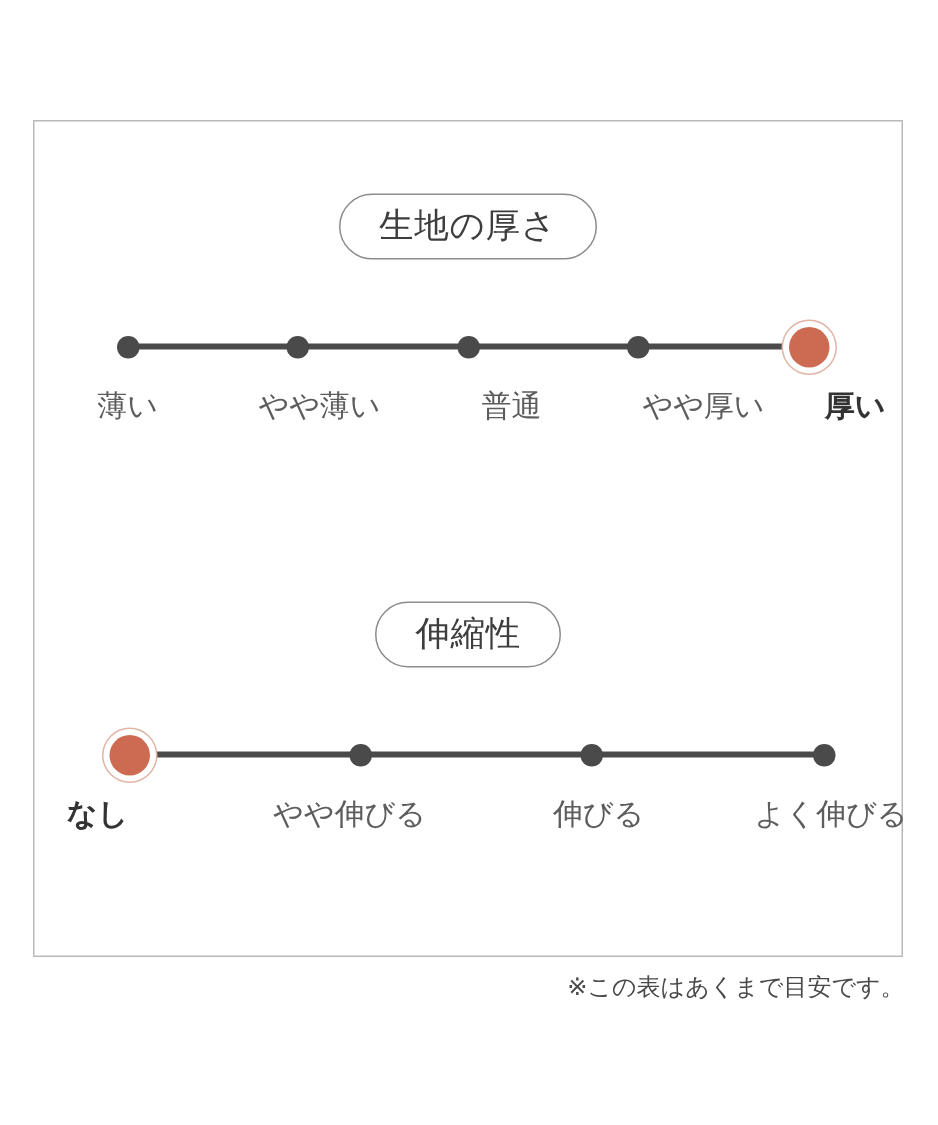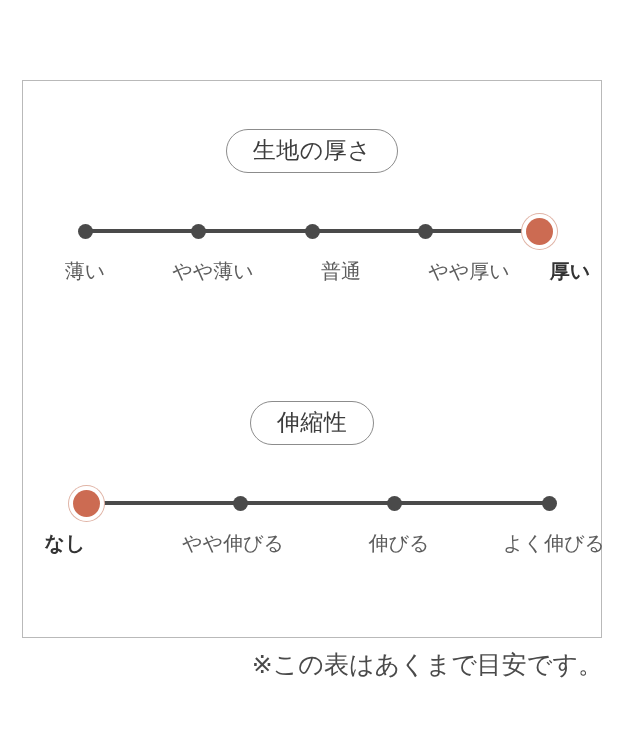--- a/index.html
+++ b/index.html
@@ -112,21 +112,21 @@
   .scale-label.active {
     color: #333333;
     font-weight: bold;
   }
 
   
   .footnote {
     position: absolute;
     right: 22px;
     top: 648px;
-    font-size: 25px;
+    font-size: 16px;
     color: #4a4a4a;
     white-space: nowrap;
   }
 </style>
 </head>
 <body>
 
 <div class="spec-root">
 
   <div class="spec-panel">

